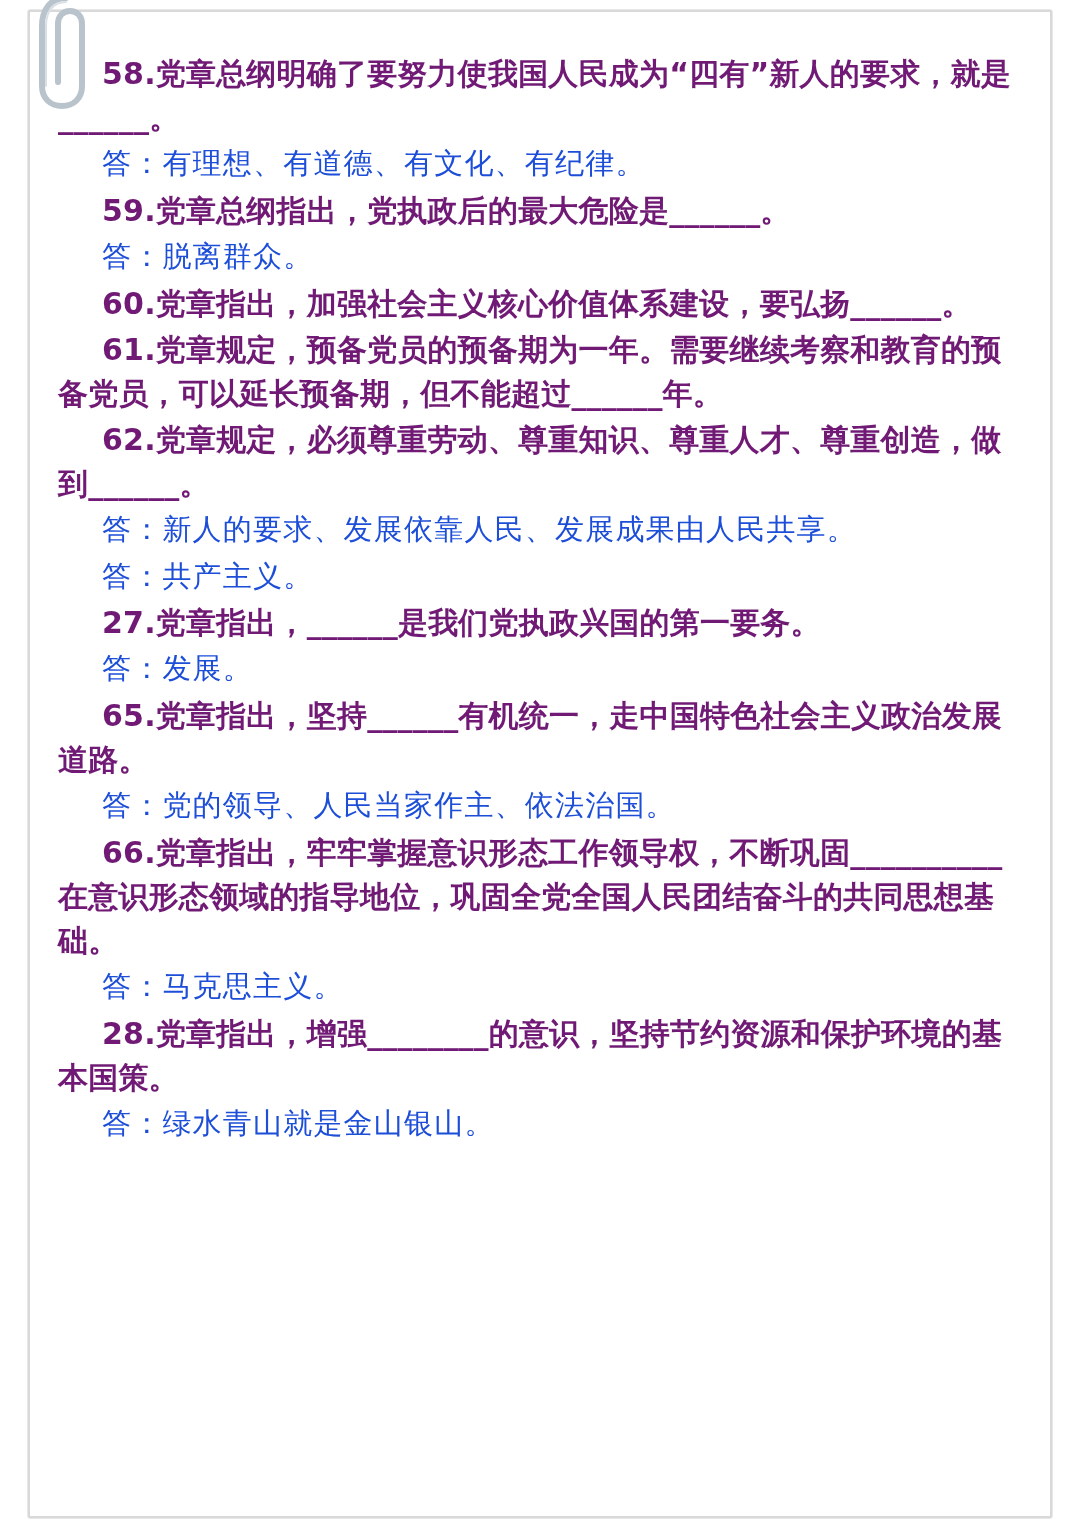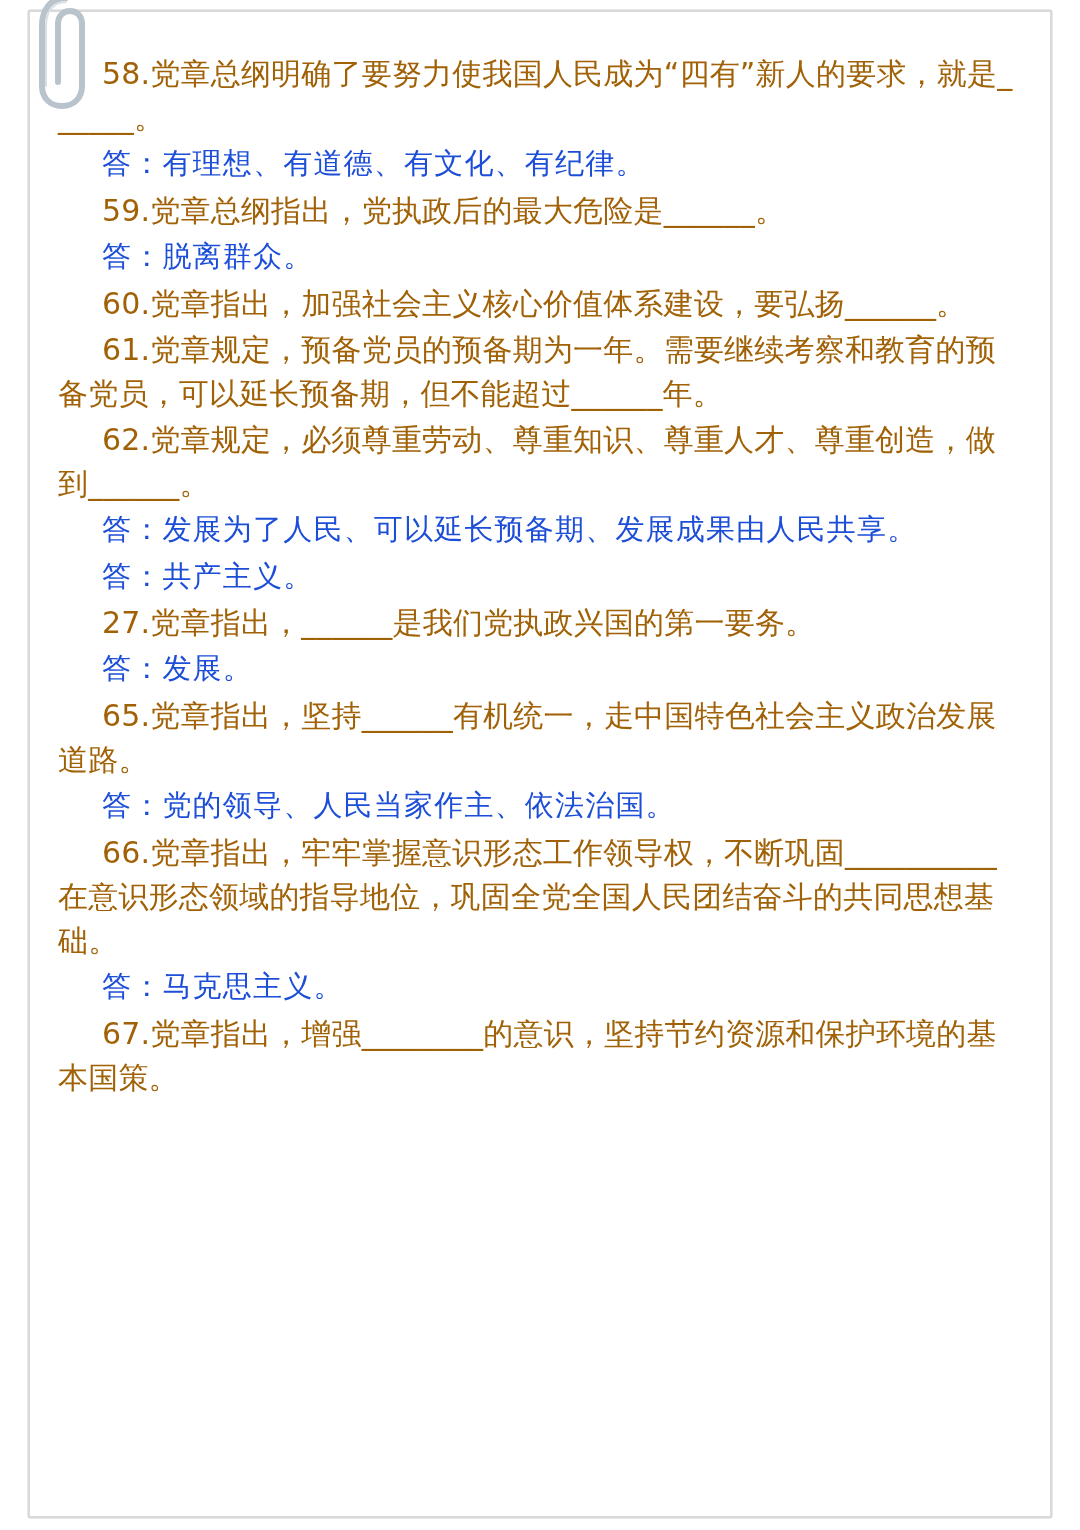--- a/index.html
+++ b/index.html
@@ -50,26 +50,26 @@
     left: 58px;
     top: 52px;
     width: 968px;
     font-size: 31px;
     line-height: 1.47;
     color: #111111;
   }
 
   .q {
     font-family: "DejaVu Sans", "Liberation Sans", sans-serif;
-    font-weight: 400;
+    font-weight: 700;
     font-size: 30px;
     letter-spacing: 0.2px;
     text-indent: 44px;
     margin: 0 0 2px 0;
-    color: #a16207;
+    color: #701a75;
     word-break: break-all;
   }
   .a {
     font-family: "DejaVu Serif", "Liberation Serif", serif;
     font-weight: 400;
     font-size: 29px;
     text-indent: 44px;
     margin: 0 0 4px 0;
     color: #1d4ed8;
     letter-spacing: 1.2px;
@@ -97,29 +97,30 @@
     <p class="a">答：有理想、有道德、有文化、有纪律。</p>
 
     <p class="q">59.党章总纲指出，党执政后的最大危险是______。</p>
     <p class="a">答：脱离群众。</p>
 
     <p class="q">60.党章指出，加强社会主义核心价值体系建设，要弘扬______。</p>
 
     <p class="q">61.党章规定，预备党员的预备期为一年。需要继续考察和教育的预备党员，可以延长预备期，但不能超过______年。</p>
 
     <p class="q">62.党章规定，必须尊重劳动、尊重知识、尊重人才、尊重创造，做到______。</p>
-    <p class="a">答：发展为了人民、可以延长预备期、发展成果由人民共享。</p>
+    <p class="a">答：新人的要求、发展依靠人民、发展成果由人民共享。</p>
 
     <p class="a">答：共产主义。</p>
 
     <p class="q">27.党章指出，______是我们党执政兴国的第一要务。</p>
     <p class="a">答：发展。</p>
 
     <p class="q">65.党章指出，坚持______有机统一，走中国特色社会主义政治发展道路。</p>
     <p class="a">答：党的领导、人民当家作主、依法治国。</p>
 
     <p class="q">66.党章指出，牢牢掌握意识形态工作领导权，不断巩固__________在意识形态领域的指导地位，巩固全党全国人民团结奋斗的共同思想基础。</p>
     <p class="a">答：马克思主义。</p>
 
-    <p class="q">67.党章指出，增强________的意识，坚持节约资源和保护环境的基本国策。</p>
+    <p class="q">28.党章指出，增强________的意识，坚持节约资源和保护环境的基本国策。</p>
+    <p class="a">答：绿水青山就是金山银山。</p>
 
   </div>
 </div>
 
 </body></html>

